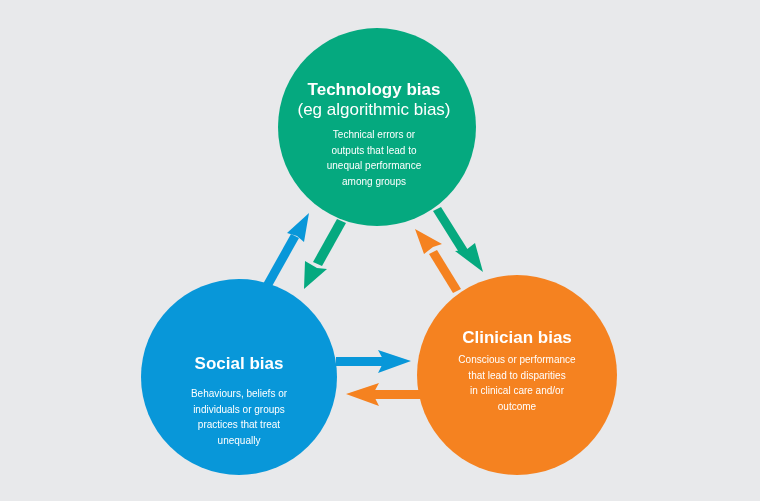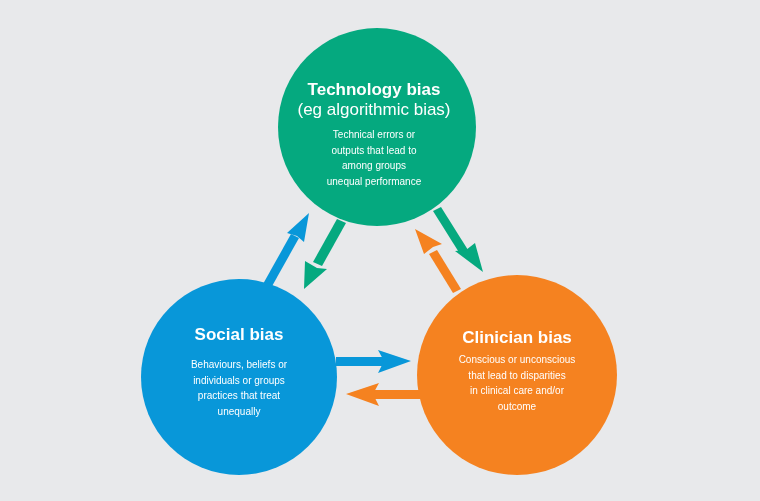--- a/index.html
+++ b/index.html
@@ -4,21 +4,21 @@
 <style>
   html, body { margin:0; padding:0; }
   body { width:760px; height:501px; background:#e8e9eb; position:relative; overflow:hidden; font-family:"Liberation Sans", sans-serif; }
   #diagram { position:absolute; left:0; top:0; width:760px; height:501px; }
   .circle-text { position:absolute; color:#ffffff; text-align:center; }
   .title { font-weight:bold; font-size:17px; line-height:20px; }
   .subtitle { font-size:17px; line-height:15px; margin-top:2px; }
   .desc { font-size:10px; line-height:15.5px; }
   #tech-text { left:294px; top:80px; width:160px; }
   #tech-text .desc { margin-top:10px; }
-  #social-text { left:159px; top:325px; width:160px; }
+  #social-text { left:159px; top:354px; width:160px; }
   #social-text .desc { margin-top:12px; }
   #clin-text { left:432px; top:328px; width:170px; }
   #clin-text .desc { margin-top:4px; }
 </style>
 </head>
 <body style="background: rgb(232, 233, 235);">
 
 <svg id="diagram" viewBox="0 0 760 501" xmlns="http://www.w3.org/2000/svg">
   <circle cx="377" cy="127" r="99" fill="#05a97f"></circle>
   <circle cx="239" cy="377" r="98" fill="#0897d9"></circle>
@@ -54,36 +54,36 @@
     <polygon points="379,383 346,394 379,406 373,394"></polygon>
   </g>
 </svg>
 
 <div id="tech-text" class="circle-text">
   <div class="title">Technology bias</div>
   <div class="subtitle">(eg algorithmic bias)</div>
   <div class="desc">
     <div>Technical errors or</div>
     <div>outputs that lead to</div>
+    <div>unequal performance</div>
     <div>among groups</div>
-    <div>unequal performance</div>
   </div>
 </div>
 
 <div id="social-text" class="circle-text">
   <div class="title">Social bias</div>
   <div class="desc">
     <div>Behaviours, beliefs or</div>
     <div>individuals or groups</div>
     <div>practices that treat</div>
     <div>unequally</div>
   </div>
 </div>
 
 <div id="clin-text" class="circle-text">
   <div class="title">Clinician bias</div>
   <div class="desc">
-    <div>Conscious or unconscious</div>
+    <div>Conscious or performance</div>
     <div>that lead to disparities</div>
     <div>in clinical care and/or</div>
     <div>outcome</div>
   </div>
 </div>
 
 </body></html>

